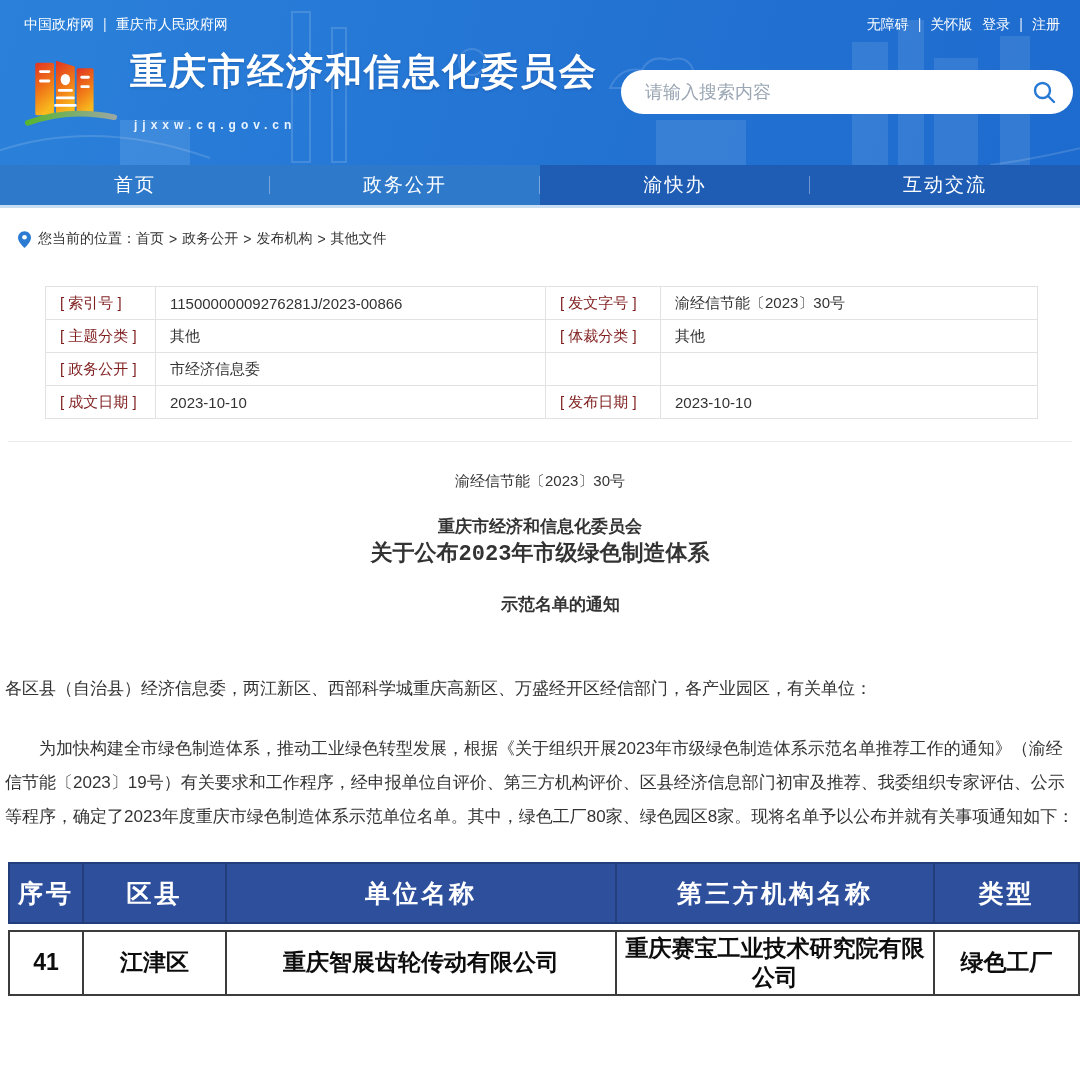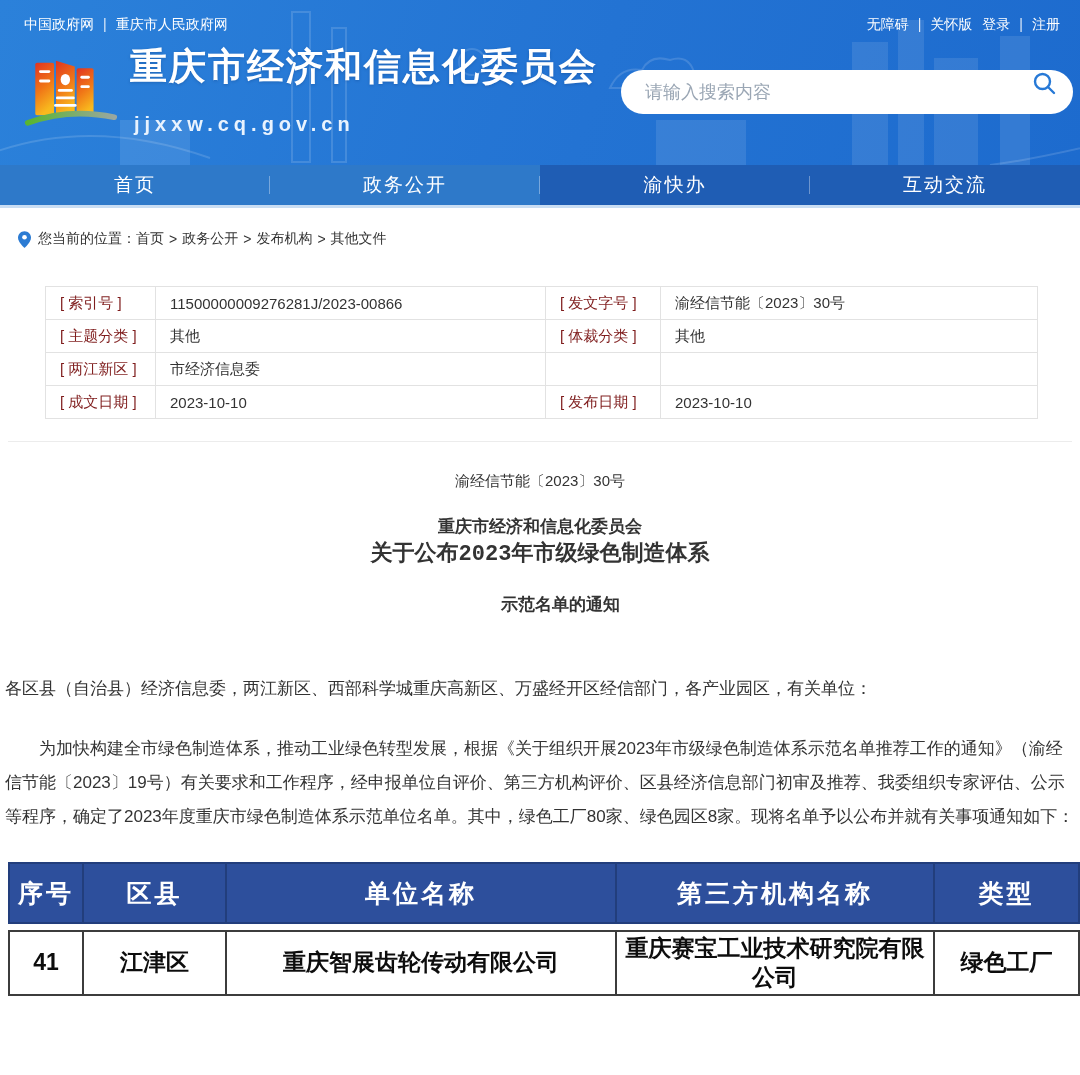--- a/index.html
+++ b/index.html
@@ -15,23 +15,23 @@
   .banner-deco { position:absolute; inset:0; z-index:0; }
   .topbar { position:relative; z-index:2; display:flex; justify-content:space-between;
     padding:16px 20px 0 24px; font-size:14px; }
   .topbar a { color:#fff; text-decoration:none; cursor:pointer;text-align:right; }
   .tb-sep { margin:0 9px; opacity:.85; }
   .tb-gap { display:inline-block; width:10px; }
   .brand-row { position:relative; z-index:2; display:flex; align-items:center; padding:8px 0 0 24px; }
   .logo { width:94px; height:94px; flex:0 0 auto; }
   .brand-text { margin-left:12px; }
   .site-name { font-size:37px; font-weight:bold; letter-spacing:2px; text-shadow:0 1px 3px rgba(10,40,90,.25); }
-  .site-url { margin-top:21px; margin-left:4px; font-size:20px; font-weight:bold; letter-spacing:5px; color:#e9f3fe; }
+  .site-url { margin-top:21px; margin-left:4px; font-size:12px; font-weight:bold; letter-spacing:5px; color:#e9f3fe; }
   .search { position:absolute; z-index:3; top:70px; right:7px; width:452px; height:44px;
-    background:#fff; border-radius:22px; display:flex; padding:0 16px 0 22px; }
+    background:#fff; border-radius:22px; display:flex; align-items:center; padding:0 16px 0 22px; }
   .search input { flex:1; border:none; outline:none; font-size:18px; color:#333; background:transparent; }
   .search input::placeholder { color:#9aa6b4; }
   .search-icon { width:26px; height:26px; cursor:pointer; }
   
   .nav { display:flex; height:40px; color:#fff;
     background:linear-gradient(to right,#2e79c9 0,#2e79c9 50%,#1f5db4 50%,#1f5db4 100%); }
   .nav-item { flex:1; display:flex; align-items:center; justify-content:center;
     font-size:19px; letter-spacing:2px; cursor:pointer; position:relative; }
   .nav-item:not(:last-child)::after { content:""; position:absolute; right:0; top:11px;
     height:18px; width:1px; background:rgba(255,255,255,.35); }
@@ -183,21 +183,21 @@
         <td class="meta-label">[ 发文字号 ]</td>
         <td class="meta-value">渝经信节能〔2023〕30号</td>
       </tr>
       <tr>
         <td class="meta-label">[ 主题分类 ]</td>
         <td class="meta-value">其他</td>
         <td class="meta-label">[ 体裁分类 ]</td>
         <td class="meta-value">其他</td>
       </tr>
       <tr>
-        <td class="meta-label">[ 两江新区 ]</td>
+        <td class="meta-label">[ 政务公开 ]</td>
         <td class="meta-value">市经济信息委</td>
         <td class="meta-label"></td>
         <td class="meta-value"></td>
       </tr>
       <tr>
         <td class="meta-label">[ 成文日期 ]</td>
         <td class="meta-value">2023-10-10</td>
         <td class="meta-label">[ 发布日期 ]</td>
         <td class="meta-value">2023-10-10</td>
       </tr>

